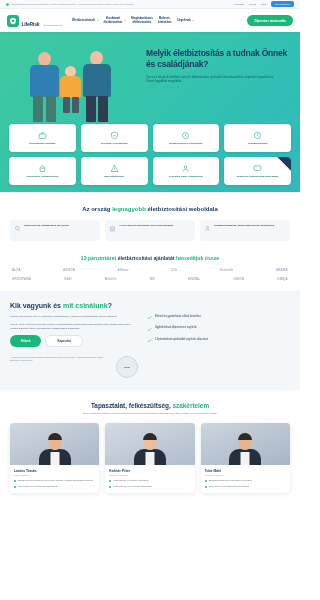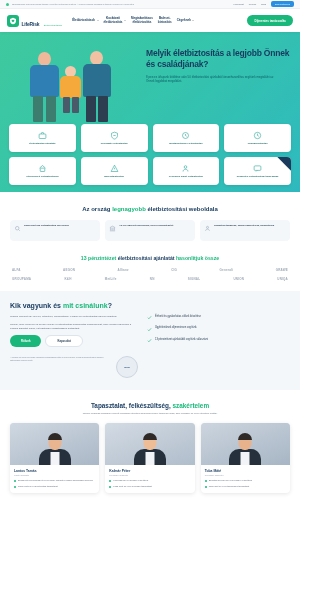--- a/index.html
+++ b/index.html
@@ -287,21 +287,21 @@
           <div class="f-leg" style="left:70px;top:52px;width:10px;height:26px;background:#2c3e50;"></div>
           <div class="f-leg" style="left:82px;top:52px;width:10px;height:26px;background:#2c3e50;"></div>
 
           <div class="f-head" style="left:49px;top:22px;width:11px;height:11px;background:#f5c9ac;"></div>
           <div class="f-body" style="left:44px;top:32px;width:21px;height:22px;background:#f6a93b;"></div>
           <div class="f-leg" style="left:47px;top:53px;width:7px;height:16px;background:#4a5a6a;"></div>
           <div class="f-leg" style="left:56px;top:53px;width:7px;height:16px;background:#4a5a6a;"></div>
         </div>
       </div>
       <div class="hero-copy">
-        <div class="hero-title">Melyik életbiztosítás a legjobb Önnek és családjának?</div>
+        <div class="hero-title">Melyik életbiztosítás a tudnak Önnek és családjának?</div>
         <div class="hero-sub">8 perces űrlapunk kitöltése után 50 életbiztosítási ajánlatból összehasonlítva segítünk megtalálni az Önnek legjobbat megoldást.</div>
       </div>
     </div>
 
     <div class="cards">
       <div class="pcard">
         <svg viewBox="0 0 24 24" fill="none" stroke="#2aa89b" stroke-width="1.6">
             <rect x="3" y="8" width="18" height="12" rx="2"></rect>
             <path d="M9 8V6a2 2 0 0 1 2-2h2a2 2 0 0 1 2 2v2"></path>
           </svg>

